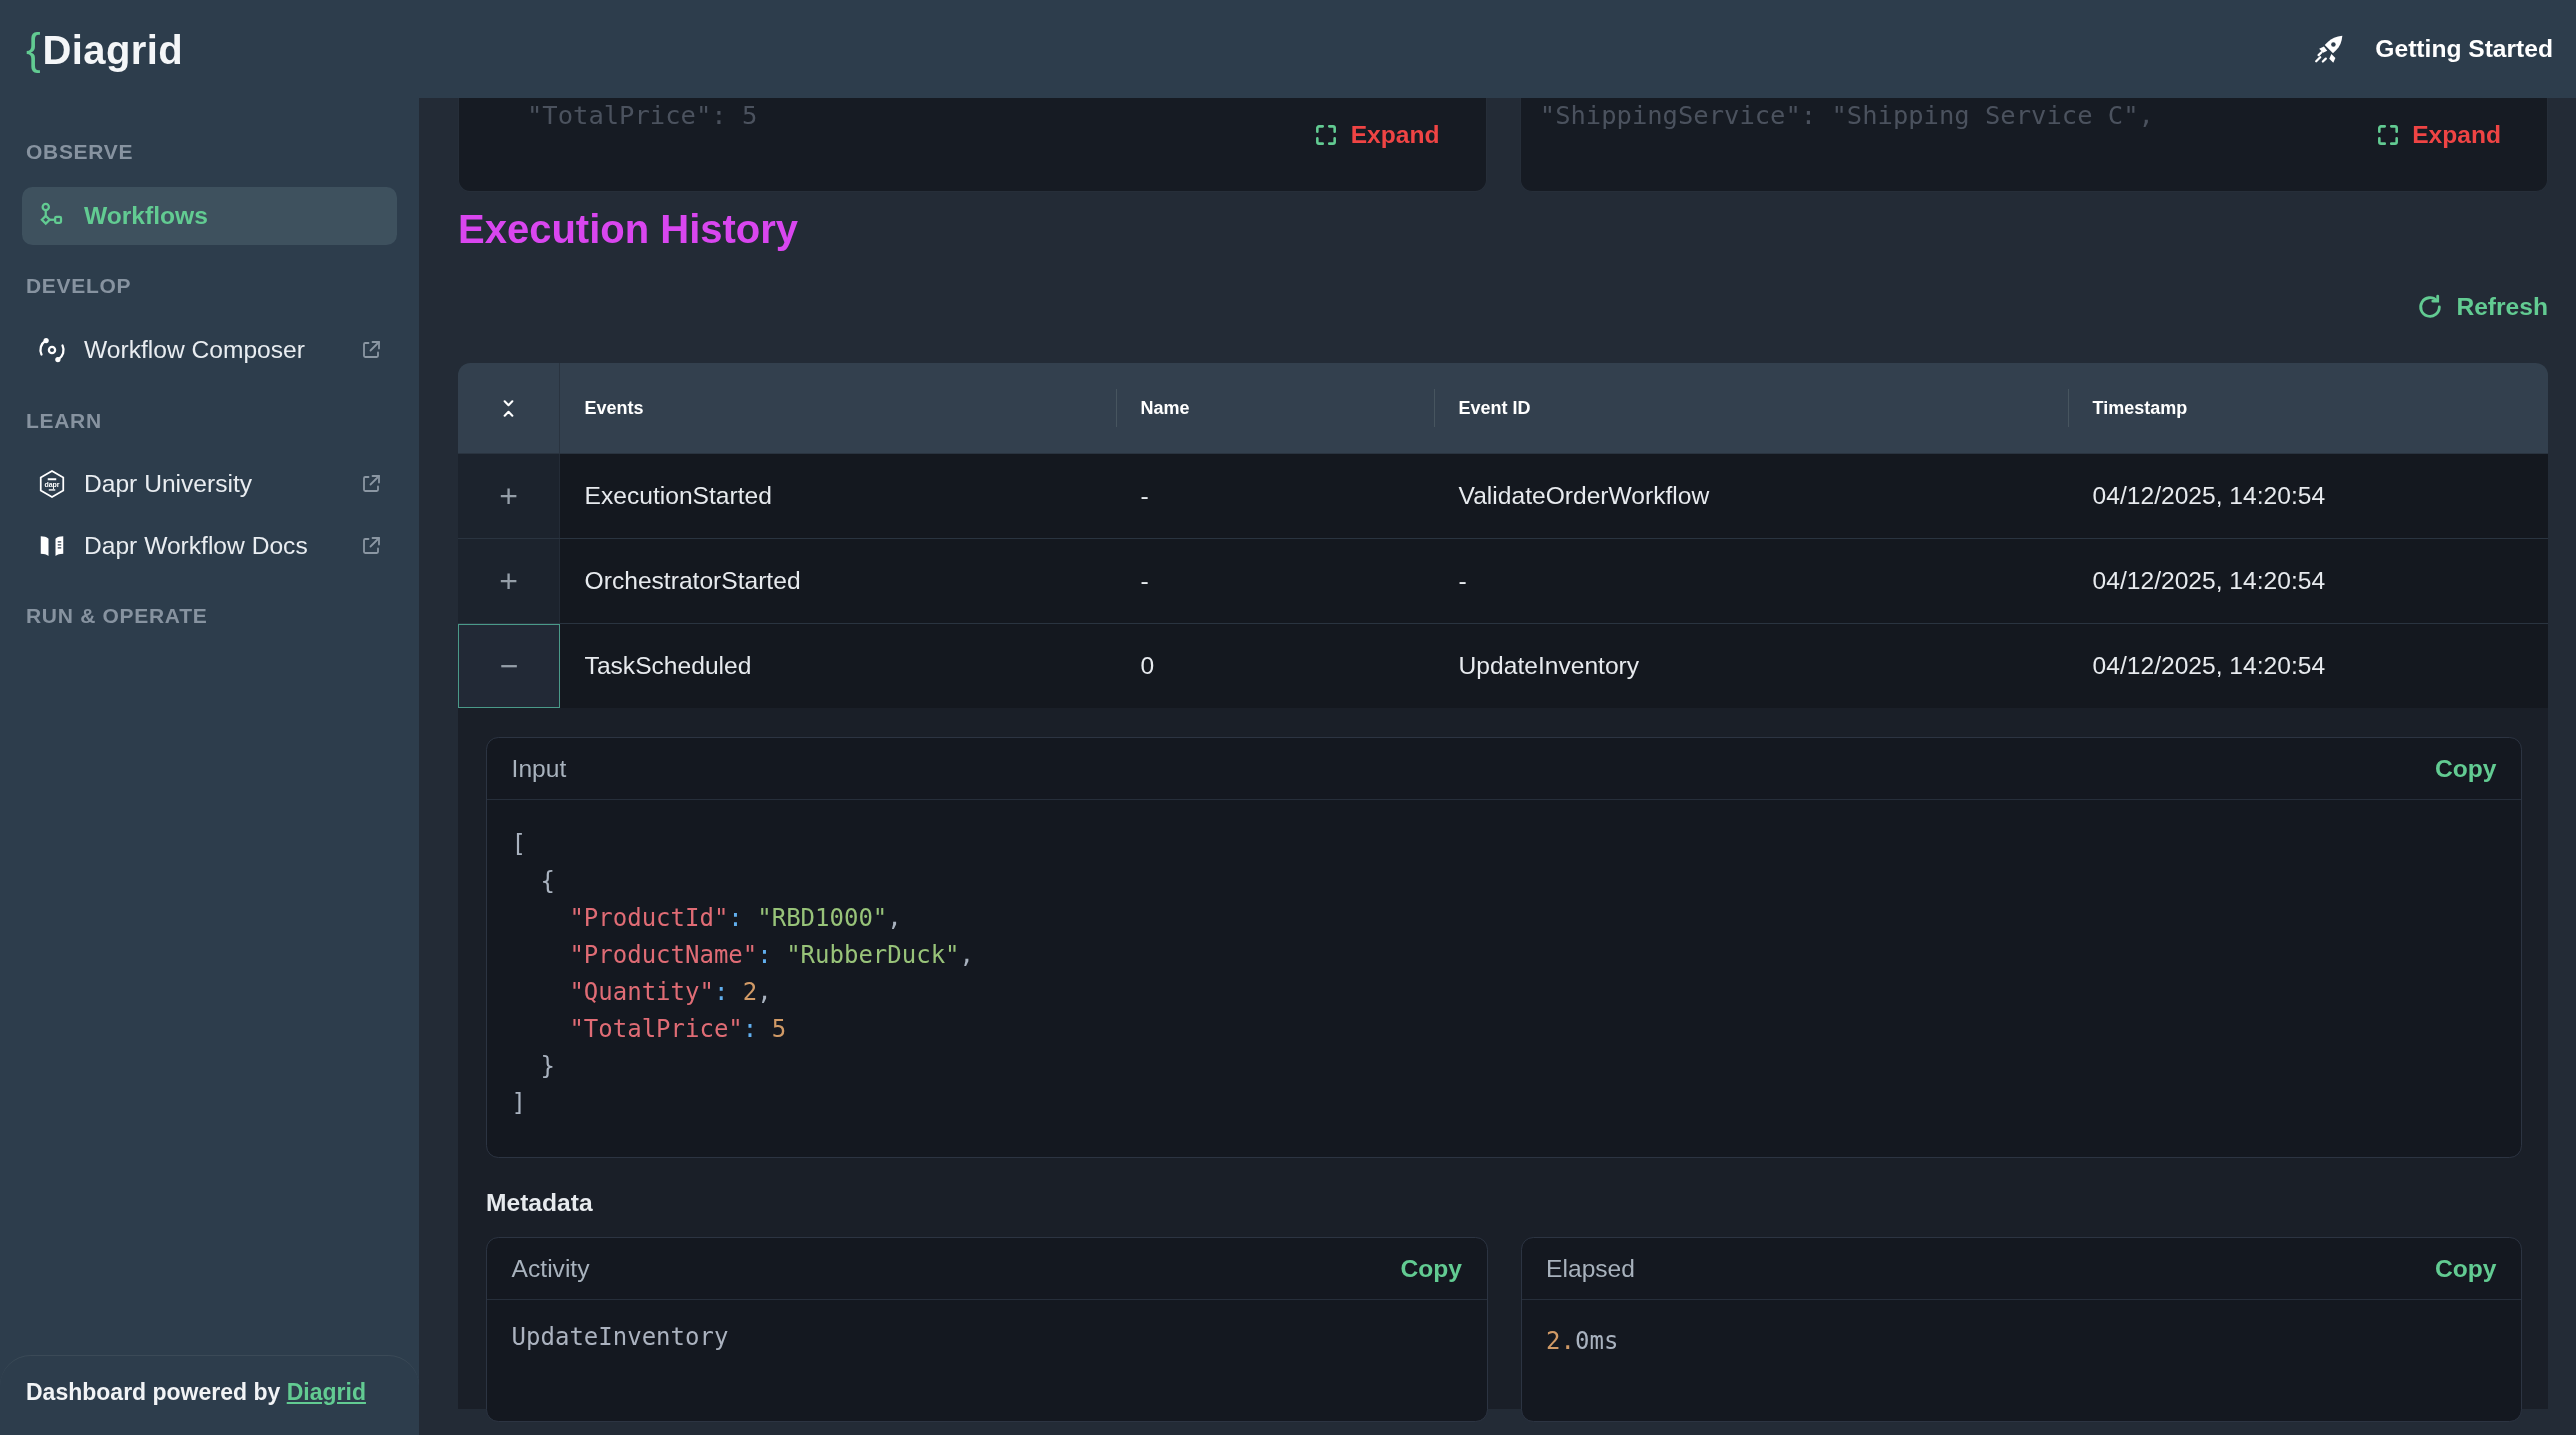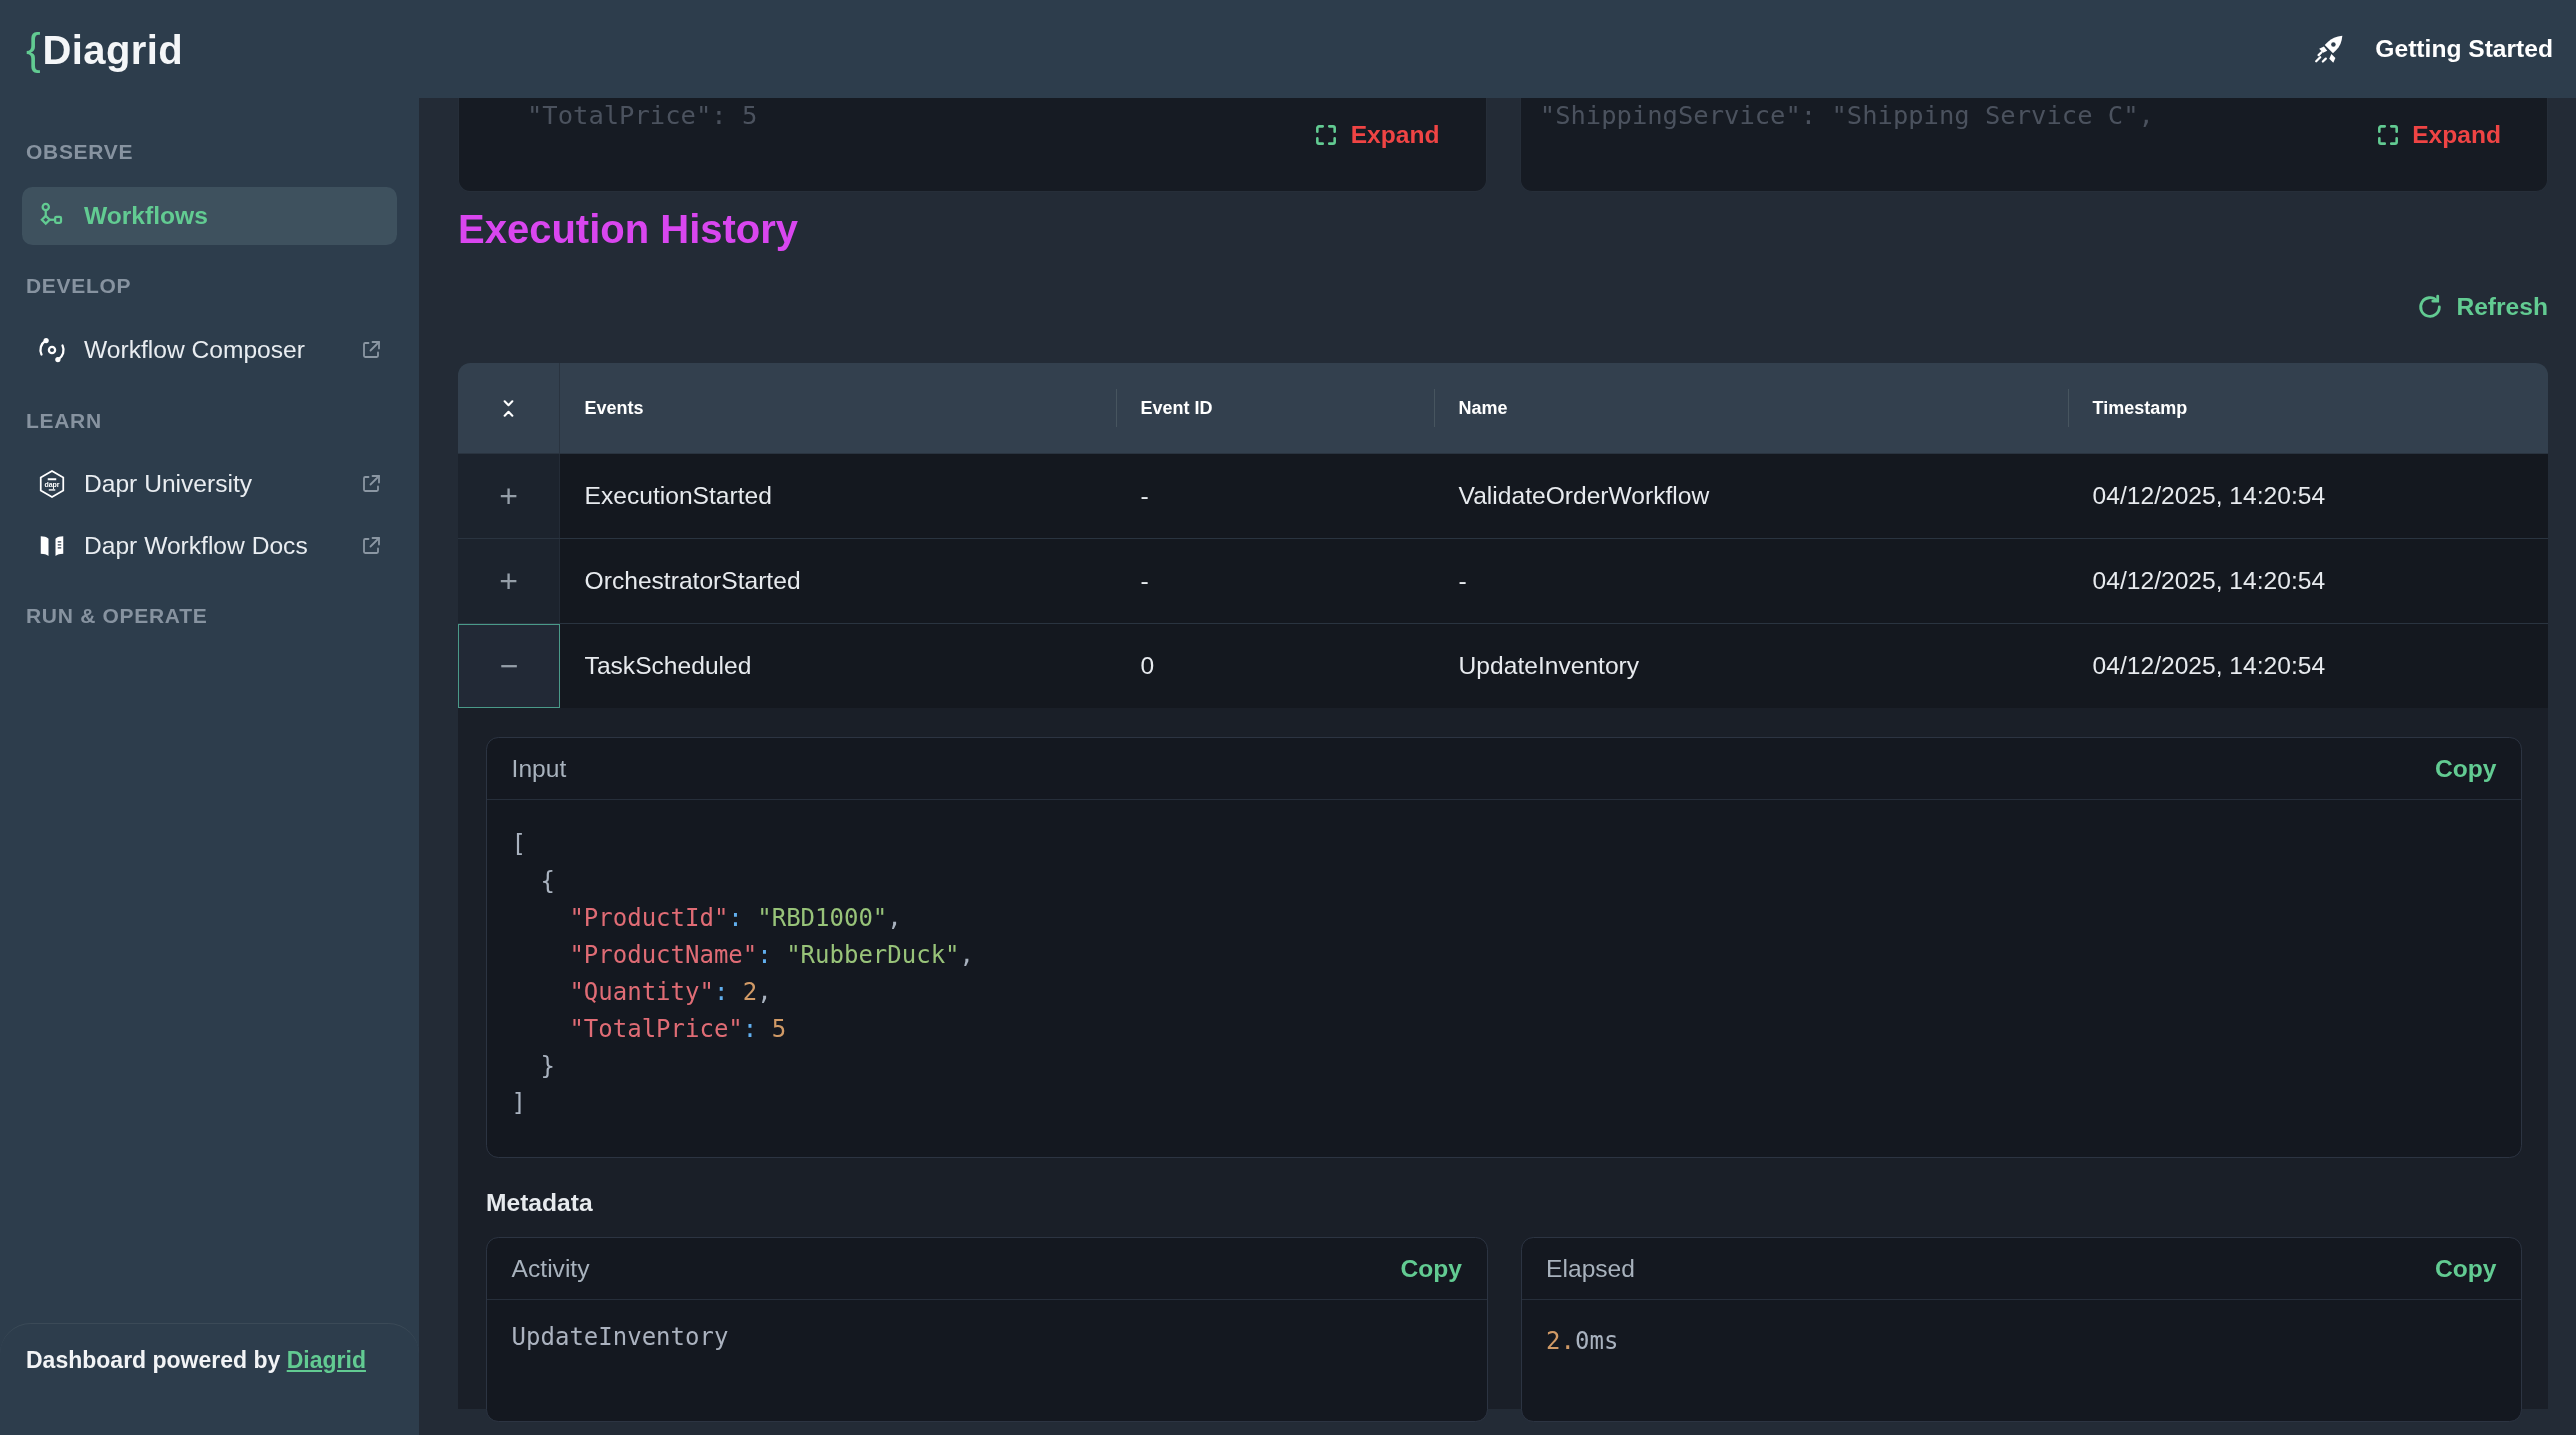--- a/index.html
+++ b/index.html
@@ -26,21 +26,21 @@
     font-weight:700; letter-spacing:0.7px; }
   .side-item { display:flex; align-items:center; height:58px; margin:3.5px 22px;
     padding:0 14px 0 14px; border-radius:10.5px; color:#e9edf1; font-size:24.6px;
     gap:16px; cursor:pointer; }
   .side-item .itm-icon { width:32px; height:32px; flex:0 0 32px; display:flex;
     align-items:center; justify-content:center; }
   .side-item .itm-icon svg { width:30px; height:30px; }
   .side-item.active { background:#3e515e; color:#62cb92; font-weight:700; }
   .ext { margin-left:auto; display:flex; }
   .ext svg { width:24px; height:24px; }
-  .side-footer { border-top:0.9px solid #3b4a57; height:112px; padding:23px 26px 0;
+  .side-footer { border-top:0.9px solid #3b4a57; height:80px; padding:23px 26px 0;
     font-size:23px; font-weight:700; color:#f2f4f6;border-radius:31px; }
   .side-footer a { color:#62cb92; text-decoration:underline; cursor:pointer; }
 
   
   .main { flex:1; background:#232b36; padding:0 28px 0 39px; }
 
   .cards-row { display:flex; gap:33px; }
   .code-card { flex:1 1 0; height:94px; background:#161b23; border:0.9px solid #262e39;
     border-top:none; border-radius:0 0 12.3px 12.3px; position:relative; overflow:hidden; }
   .fade-code { font-family:"DejaVu Sans Mono", monospace; font-size:25.5px;
@@ -260,22 +260,22 @@
       <div class="thead">
         <div class="th th-expander">
           <span style="display:flex;">
             <svg viewBox="0 0 24 24" fill="none" stroke="#ffffff" stroke-width="2.2" stroke-linecap="round" stroke-linejoin="round">
               <path d="M8 4.5l4 4 4-4"></path>
                 <path d="M8 19.5l4-4 4 4"></path>
             </svg>
           </span>
         </div>
         <div class="th">Events</div>
+        <div class="th sep">Name</div>
         <div class="th sep">Event ID</div>
-        <div class="th sep">Name</div>
         <div class="th sep">Timestamp</div>
       </div>
 
       <div class="trow">
         <div class="td td-expander">+</div>
         <div class="td">ExecutionStarted</div>
         <div class="td">-</div>
         <div class="td">ValidateOrderWorkflow</div>
         <div class="td">04/12/2025, 14:20:54</div>
       </div>

